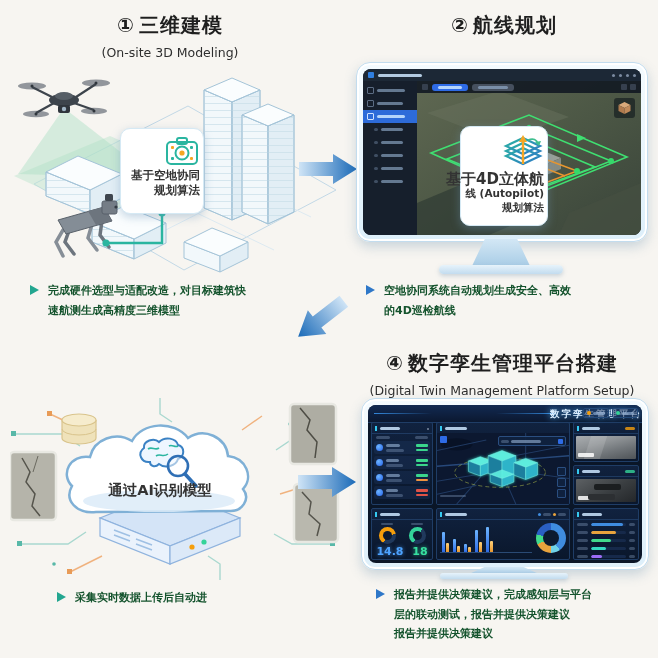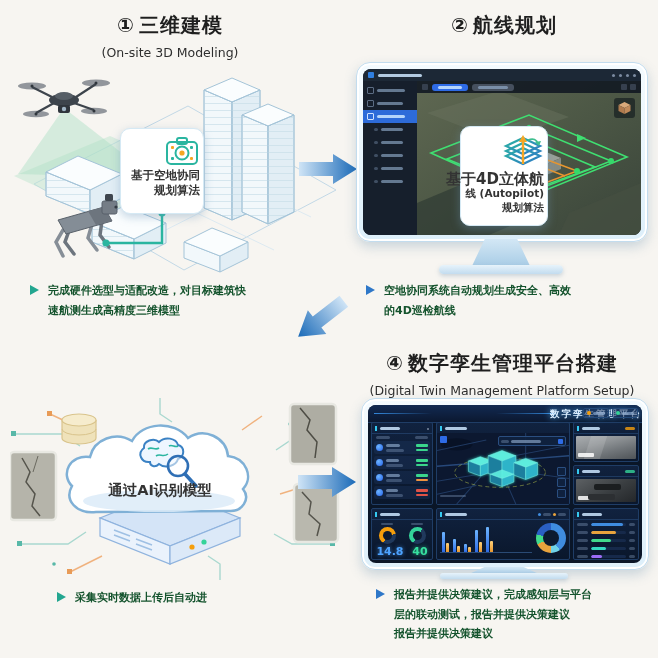--- a/index.html
+++ b/index.html
@@ -664,21 +664,21 @@
                 <span class="tbar dim" style="width:12px;height:2px;"></span>
                 <span class="gauge green"></span>
               </span>
           </div>
           <div class="stats">
             <span class="stat">
                 <span class="stat-num blue">14.8</span>
                 <span class="tbar dim" style="width:14px;height:2px;"></span>
               </span>
             <span class="stat">
-                <span class="stat-num green">40</span>
+                <span class="stat-num green">18</span>
                 <span class="tbar dim" style="width:14px;height:2px;"></span>
               </span>
           </div>
         </div>
 
         <div class="panel">
           <div class="phead">
               <span class="paccent"></span>
               <span class="tbar bright" style="width:22px;"></span>
             <span class="right">

